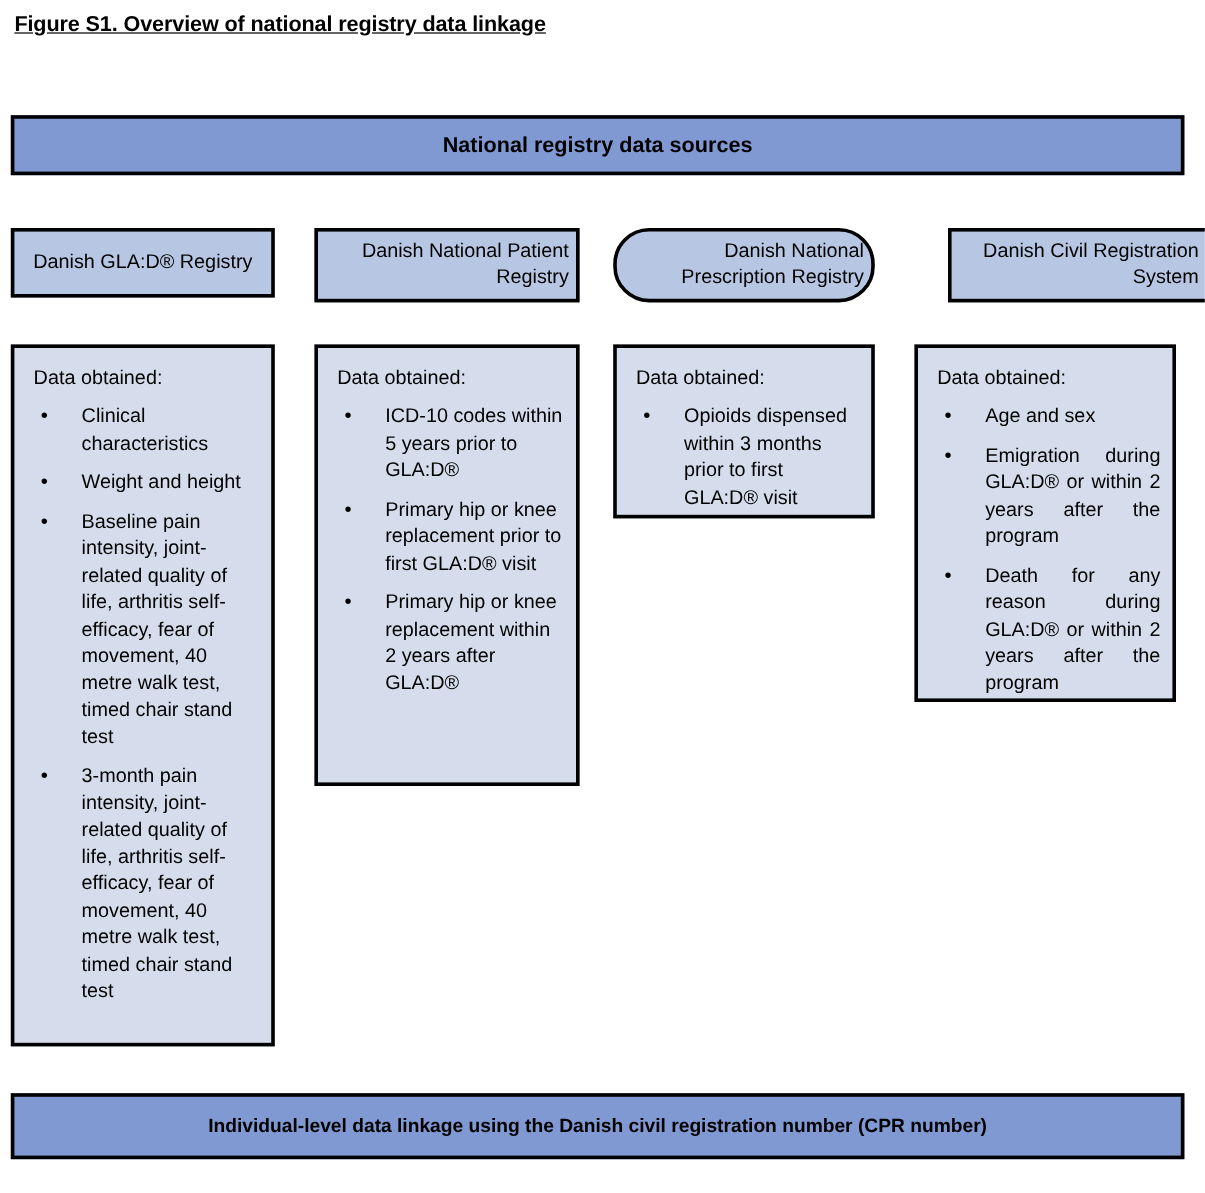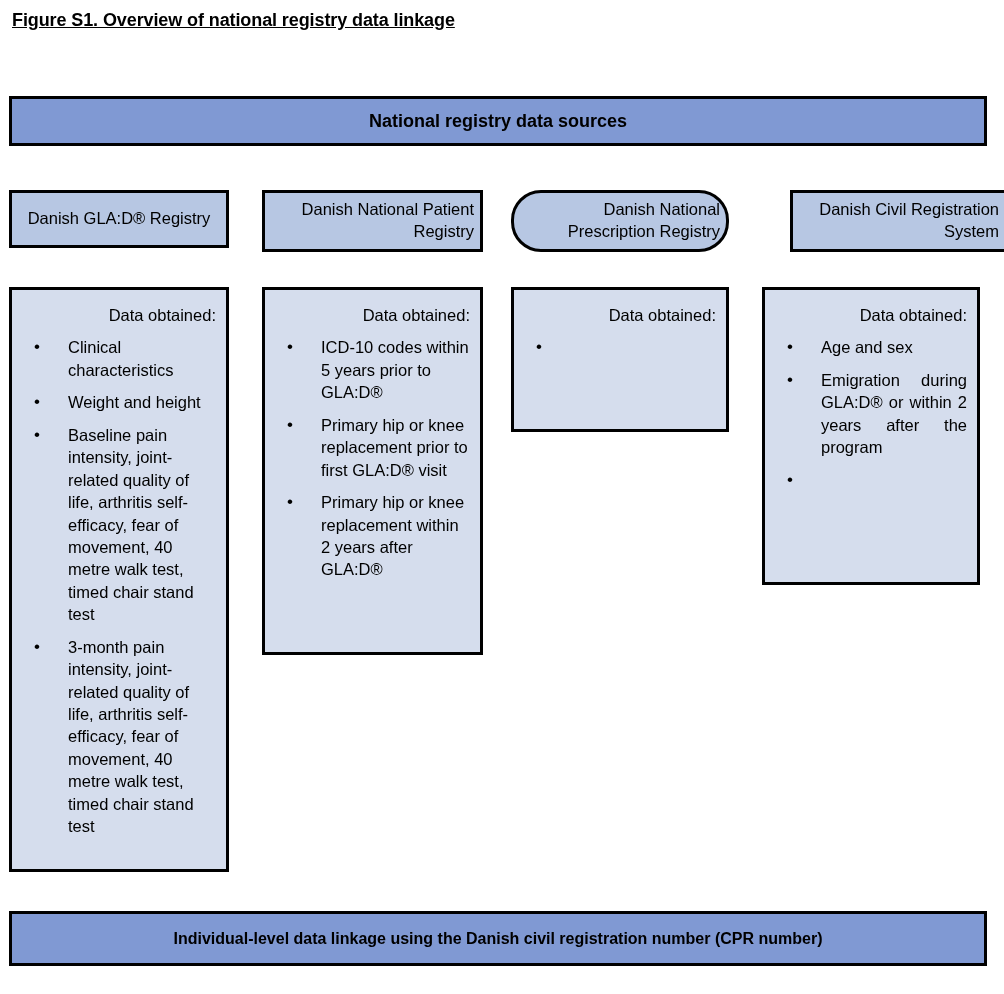--- a/index.html
+++ b/index.html
@@ -70,21 +70,20 @@
     position: absolute;
     background: #d5dded;
     border: 3px solid #000000;
     box-sizing: border-box;
     padding: 14px 10px 10px 14px;
     font-size: 16.5px;
     line-height: 1.36;
   }
   .data-box .obtained-label {
     margin: 0 0 10px 2px;
-    text-align: right;
   }
   .data-box ul {
     margin: 0;
     padding: 0;
     list-style: none;
   }
   .data-box li {
     position: relative;
     padding-left: 42px;
     margin-bottom: 10px;
@@ -145,39 +144,40 @@
     <li><span class="bullet">•</span><span class="txt">Primary hip or knee replacement within 2 years after GLA:D®</span></li>
   </ul>
 </div>
 
 <div class="registry-header" id="header-3">
   <span>Danish National Prescription Registry</span>
 </div>
 <div class="data-box" id="box-3">
   <div class="obtained-label">Data obtained:</div>
   <ul>
-    <li><span class="bullet">•</span></li>
+    <li><span class="bullet">•</span><span class="txt">Opioids dispensed within 3 months prior to first GLA:D® visit</span></li>
   </ul>
 </div>
 
 <div class="registry-header" id="header-4">
   <span>Danish Civil Registration System</span>
 </div>
 <div class="data-box justify" id="box-4">
   <div class="obtained-label">Data obtained:</div>
   <ul>
     <li>
         <span class="bullet">•</span>
         <span class="txt">Age and sex</span>
       </li>
     <li>
         <span class="bullet">•</span>
         <span class="txt">Emigration during GLA:D® or within 2 years after the program</span>
       </li>
     <li>
         <span class="bullet">•</span>
+        <span class="txt">Death for any reason during GLA:D® or within 2 years after the program</span>
       </li>
   </ul>
 </div>
 
 <div class="banner" id="banner-bottom">
   <span>Individual-level data linkage using the Danish civil registration number (CPR number)</span>
 </div>
 
 </body></html>

